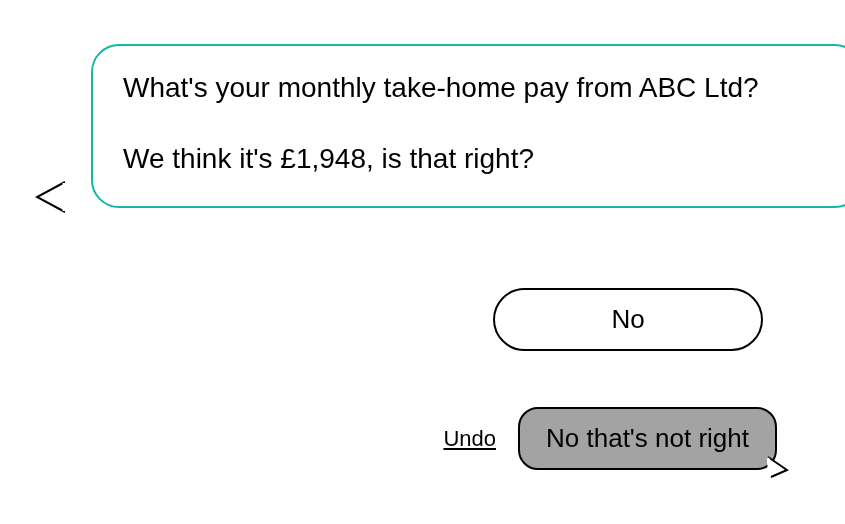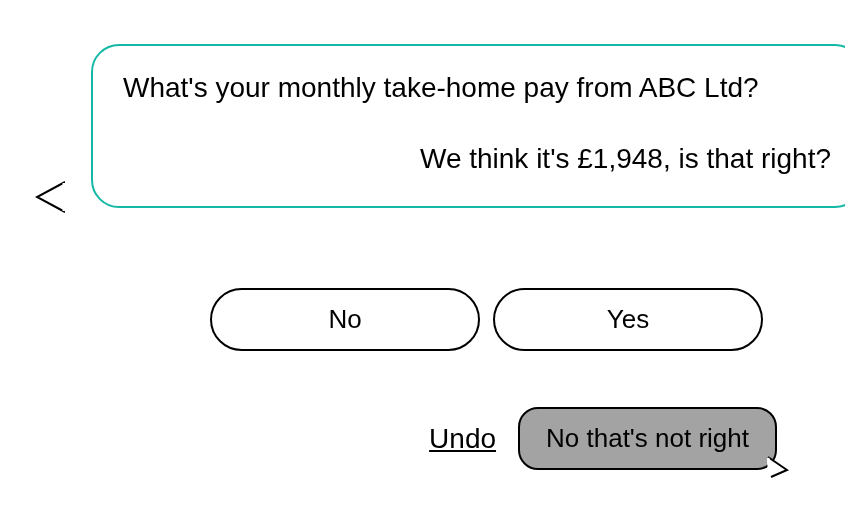--- a/index.html
+++ b/index.html
@@ -29,21 +29,20 @@
       margin-left: 28px;
     }
     .bot-bubble p {
       font-size: 28px;
       line-height: 1.32;
       color: #000;
       font-weight: 400;
     }
     .bot-bubble p + p {
       margin-top: 34px;
-      text-align: right;
     }
     
     .bot-tail {
       position: absolute;
       left: -28px;
       top: 135px;
       width: 30px;
       height: 36px;
     }
     .bot-tail svg {
@@ -69,21 +68,21 @@
     }
     .reply-row {
       position: absolute;
       top: 407px;
       right: 68px;
       display: flex;
       align-items: center;
       gap: 22px;
     }
     .undo-link {
-      font-size: 28px;
+      font-size: 22px;
       text-decoration: underline;
       color: #000;
       background: none;
       border: none;
       cursor: pointer;
       font-family: inherit;
       padding: 0;
     }
     .user-bubble {
       border: 2px solid #000;
@@ -112,21 +111,20 @@
     </svg>
   </div>
   <div class="bot-bubble">
     <p>What's your monthly take-home pay from ABC Ltd?</p>
     <p>We think it's £1,948, is that right?</p>
   </div>
 </div>
 
 <div class="options-row">
   <button class="pill-button">No</button>
-  <button class="pill-button">Yes</button>
 </div>
 
 <div class="reply-row">
   <button class="undo-link">Undo</button>
   <div class="user-bubble">
     <span>No that's not right</span>
     <span class="user-tail">
       <svg width="22" height="22" viewBox="0 0 22 22">
         <path d="M1 1 L20 14 L4 21" fill="#fff" stroke="#000" stroke-width="2" stroke-linejoin="miter"></path>
         <path d="M1 2 L3 19" stroke="#fff" stroke-width="3"></path>

